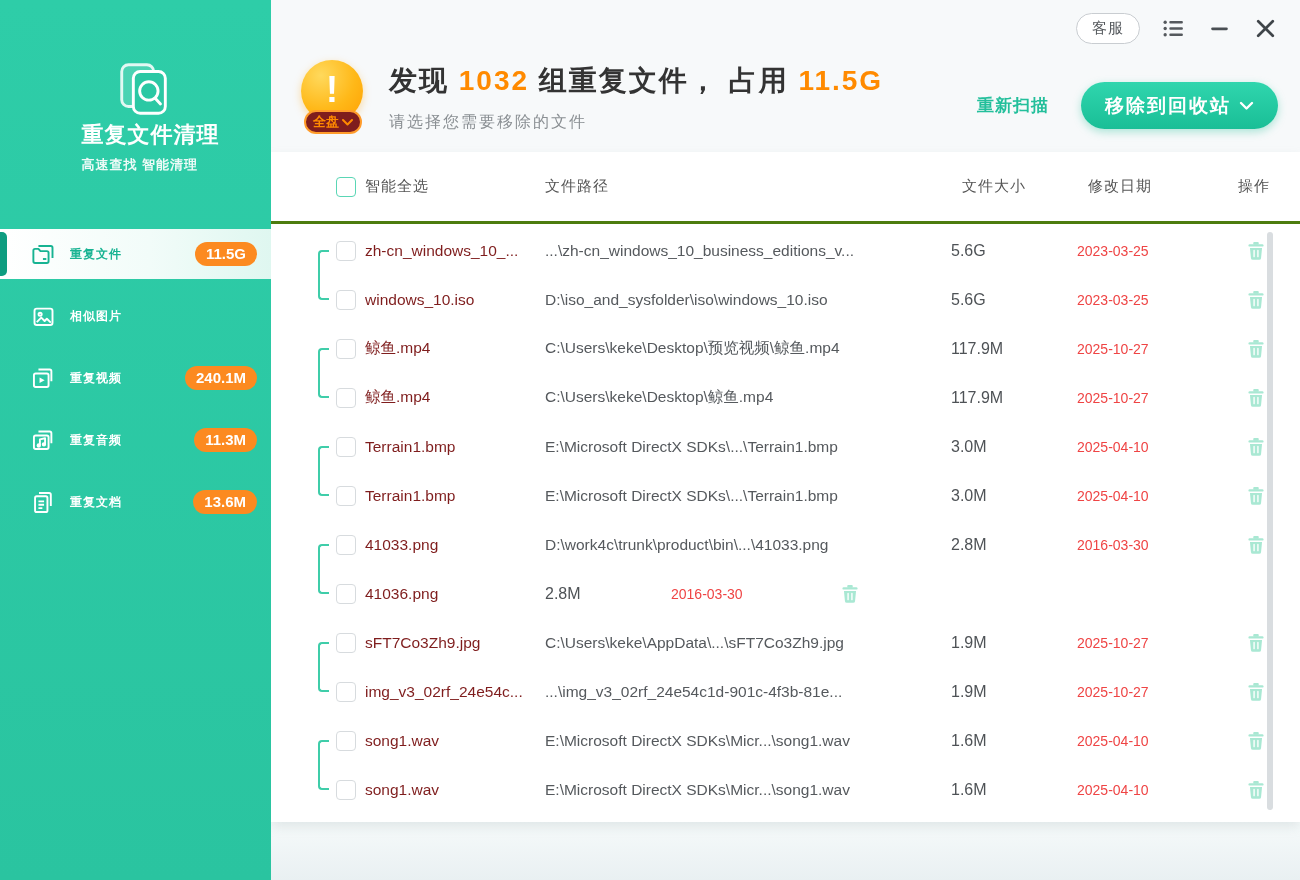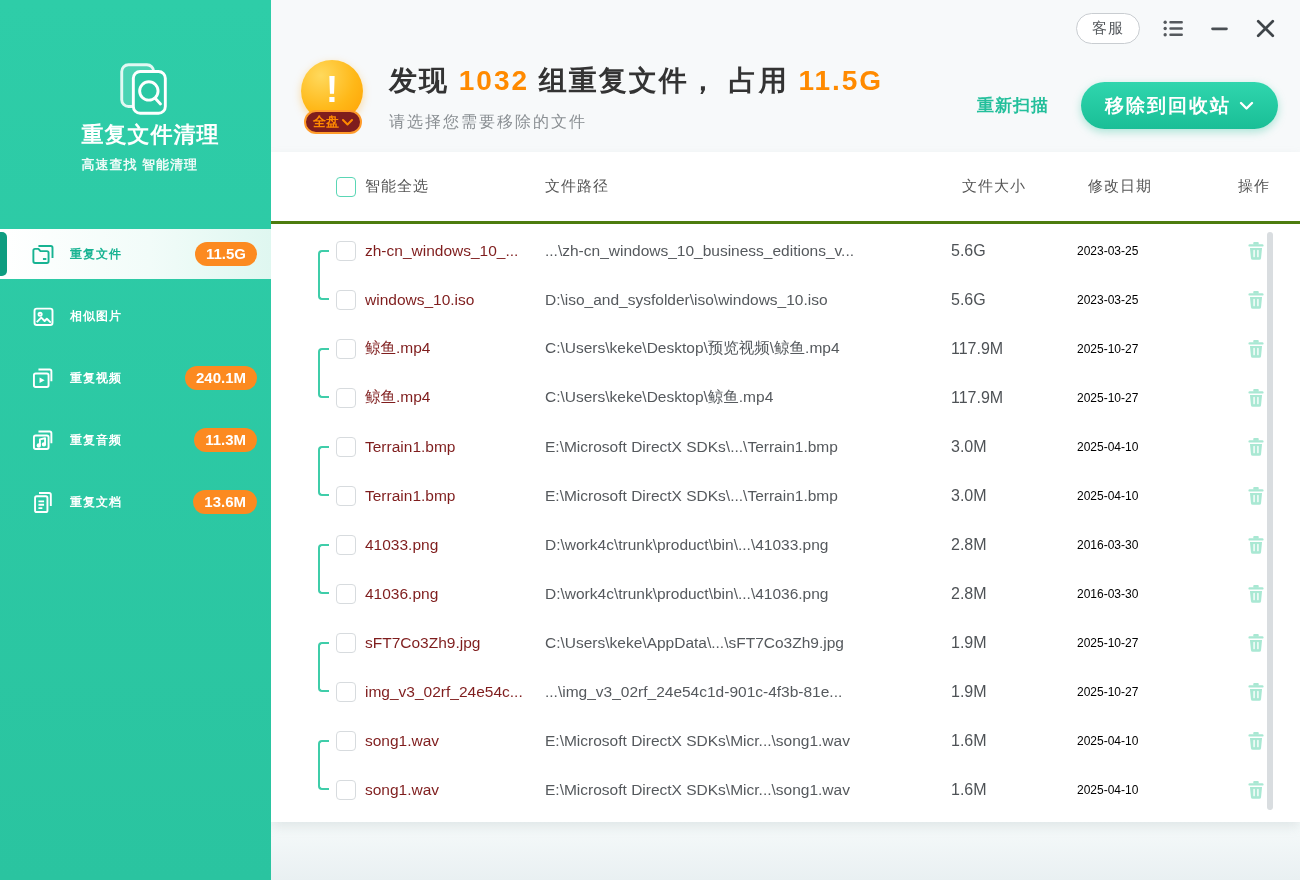--- a/index.html
+++ b/index.html
@@ -126,21 +126,21 @@
   .group { position:relative; }
   .bracket {
     position:absolute; left:47px; top:24px; width:11px; height:50px;
     border-left:2px solid #3FCDA9; border-top:2px solid #3FCDA9; border-bottom:2px solid #3FCDA9;
     border-radius:4px 0 0 4px;
   }
   .row { height:49px; display:flex; align-items:center; padding:0 33px 0 65px; }
   .cell-name { width:180px; font-size:15.5px; color:#7f1d1d; overflow:hidden; white-space:nowrap; }
   .cell-path { flex:1; font-size:15.5px; color:#55595D; overflow:hidden; white-space:nowrap; }
   .cell-size { width:126px; font-size:16px; color:#4E5256; }
-  .cell-date { width:150px; font-size:12px; color:#000000; }
+  .cell-date { width:150px; font-size:14px; color:#ef4444; }
   .cell-act  { width:40px; display:flex; justify-content:flex-end; }
   .trash-btn { background:none; border:none; cursor:pointer; padding:0; line-height:0; }
 
   .scroll-thumb {
     position:absolute; right:27px; top:80px; bottom:12px; width:6px;
     background:#D9DDE0; border-radius:3px; cursor:pointer;
   }
 
   .footer-strip { height:58px; background:linear-gradient(180deg,#F6FAFA 0%,#E9F0F2 100%); }
 </style>
@@ -417,21 +417,20 @@
                     <rect x="9" y="2.2" width="6" height="3" rx="1" fill="#A9E8D3"></rect>
                     <rect x="3.8" y="4.6" width="16.4" height="2.6" rx="1.3" fill="#A9E8D3"></rect>
                     <path d="M5.4 8.6h13.2l-1.1 11.2a2 2 0 0 1-2 1.8H8.5a2 2 0 0 1-2-1.8z" fill="#A9E8D3"></path>
                     <path d="M9.9 11.4v6.8M14.1 11.4v6.8" stroke="#fff" stroke-width="1.5" stroke-linecap="round"></path>
                   </svg></button>
               </span>
           </div>
           <div class="row">
             <div class="cbx"></div>
             <span class="cell-name">41036.png</span>
-            <span class="cell-path">D:\work4c\trunk\product\bin\...\41036.png</span>
             <span class="cell-size">2.8M</span>
             <span class="cell-date">2016-03-30</span>
             <span class="cell-act">
                 <button class="trash-btn"><svg width="22" height="22" viewBox="0 0 24 24">
                     <rect x="9" y="2.2" width="6" height="3" rx="1" fill="#A9E8D3"></rect>
                     <rect x="3.8" y="4.6" width="16.4" height="2.6" rx="1.3" fill="#A9E8D3"></rect>
                     <path d="M5.4 8.6h13.2l-1.1 11.2a2 2 0 0 1-2 1.8H8.5a2 2 0 0 1-2-1.8z" fill="#A9E8D3"></path>
                     <path d="M9.9 11.4v6.8M14.1 11.4v6.8" stroke="#fff" stroke-width="1.5" stroke-linecap="round"></path>
                   </svg></button>
               </span>

